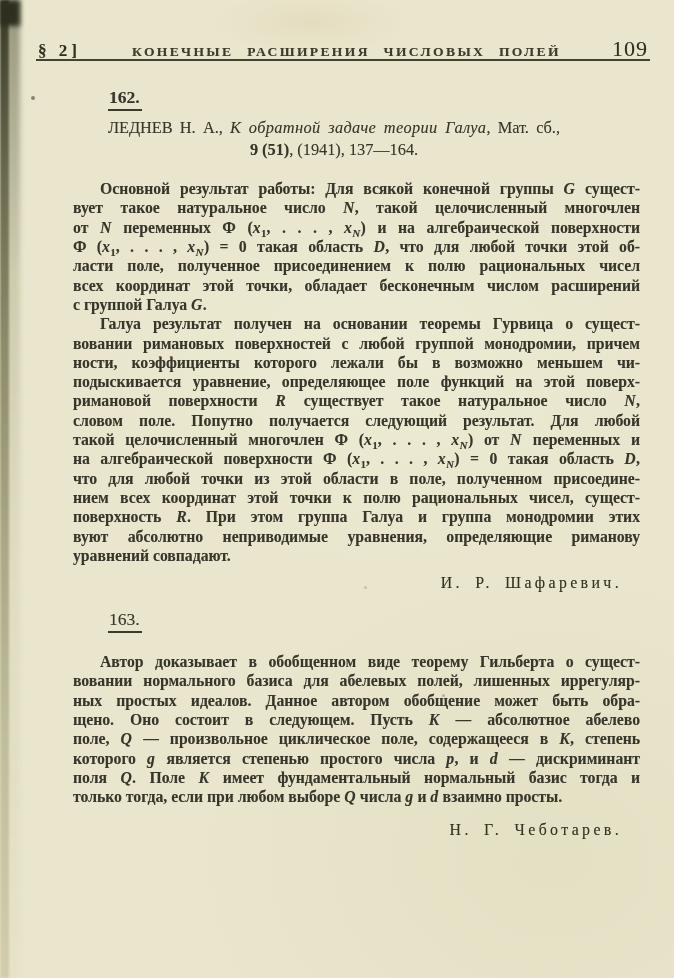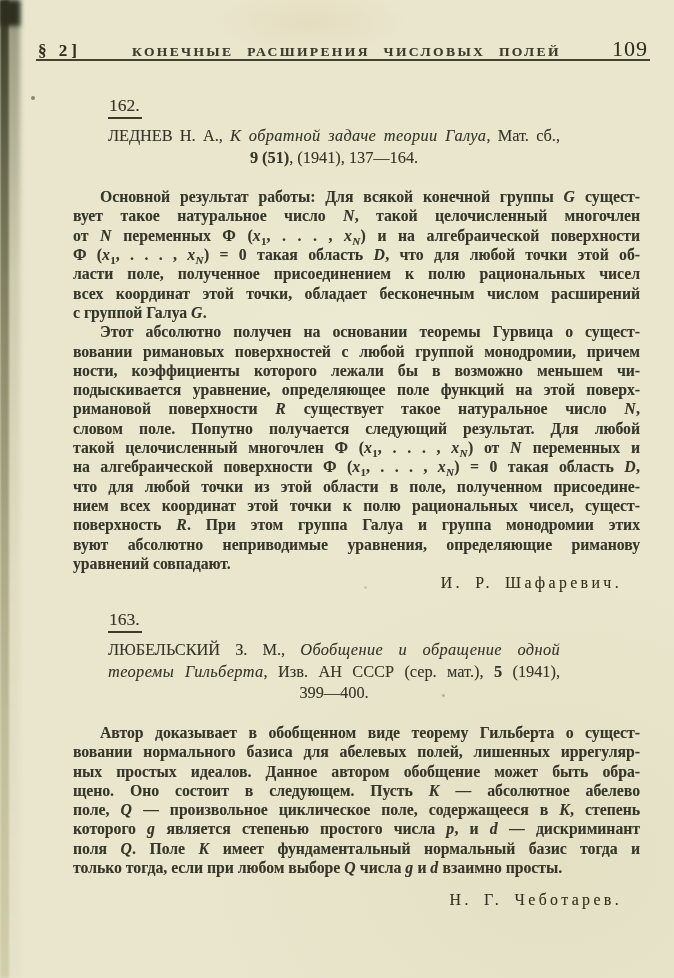--- a/index.html
+++ b/index.html
@@ -59,40 +59,40 @@
   .column{position:absolute;left:73px;top:64px;width:567px;}
   .ink{text-shadow:0.2px 0.3px 0.5px rgba(46,45,30,0.32);}
 
   .entry-no{
     display:inline-block;
     margin-left:35px;
     font-size:17.5px;
     padding:0 2px 1px 1px;
     border-bottom:2px solid #3b3a2b;
   }
-  .entry-162 .entry-no{margin-top:31px;}
+  .entry-162 .entry-no{margin-top:23px;font-weight:bold;}
   .entry-163 .entry-no{margin-top:17px;}
 
   .citation{
     width:452px;margin-left:35px;margin-top:6px;
     font-size:16.3px;line-height:21.6px;
   }
   .citation .pline{text-align:justify;text-align-last:justify;}
   .citation .pline-last{text-align:center;text-align-last:center;}
 
   .para{font-size:15.7px;line-height:19.3px;margin-top:19px;font-weight:bold;}
   .para + .para{margin-top:0;}
   .pline{text-align:justify;text-align-last:justify;}
   .para .pline-first{text-indent:27px;}
   .para .pline-last{text-align-last:left;}
   .para i, .citation i{letter-spacing:0.4px;}
   sub{font-size:70%;line-height:0;}
 
   .signature{
-    margin-top:1px;
+    margin-top:9px;
     text-align:right;padding-right:18px;
     font-size:15.8px;letter-spacing:3.4px;word-spacing:5px;
     color:#34331f;
   }
   .entry-163 .signature{margin-top:14px;}
 </style>
 </head>
 <body>
 
 <div class="page">
@@ -122,44 +122,39 @@
       <div class="para">
           <div class="pline pline-first">Основной результат работы: Для всякой конечной группы <i>G</i> сущест-</div>
           <div class="pline">вует такое натуральное число <i>N</i>, такой целочисленный многочлен</div>
           <div class="pline">от <i>N</i> переменных Ф (<i>x</i><sub>1</sub>, . . . , <i>x</i><sub><i>N</i></sub>) и на алгебраической поверхности</div>
           <div class="pline">Ф (<i>x</i><sub>1</sub>, . . . , <i>x</i><sub><i>N</i></sub>) = 0 такая область <i>D</i>, что для любой точки этой об-</div>
           <div class="pline">ласти поле, полученное присоединением к полю рациональных чисел</div>
           <div class="pline">всех координат этой точки, обладает бесконечным числом расширений</div>
           <div class="pline pline-last">с группой Галуа <i>G</i>.</div>
         </div>
       <div class="para">
-          <div class="pline pline-first">Этот абсолютно получен на основании теоремы Гурвица о сущест-</div>
+          <div class="pline pline-first">Галуа результат получен на основании теоремы Гурвица о сущест-</div>
           <div class="pline">вовании римановых поверхностей с любой группой монодромии, причем</div>
           <div class="pline">ности, коэффициенты которого лежали бы в возможно меньшем чи-</div>
           <div class="pline">подыскивается уравнение, определяющее поле функций на этой поверх-</div>
           <div class="pline">римановой поверхности <i>R</i> существует такое натуральное число <i>N</i>,</div>
           <div class="pline">словом поле. Попутно получается следующий результат. Для любой</div>
           <div class="pline">такой целочисленный многочлен Ф (<i>x</i><sub>1</sub>, . . . , <i>x</i><sub><i>N</i></sub>) от <i>N</i> переменных и</div>
           <div class="pline">на алгебраической поверхности Ф (<i>x</i><sub>1</sub>, . . . , <i>x</i><sub><i>N</i></sub>) = 0 такая область <i>D</i>,</div>
           <div class="pline">что для любой точки из этой области в поле, полученном присоедине-</div>
           <div class="pline">нием всех координат этой точки к полю рациональных чисел, сущест-</div>
           <div class="pline">поверхность <i>R</i>. При этом группа Галуа и группа монодромии этих</div>
           <div class="pline">вуют абсолютно неприводимые уравнения, определяющие риманову</div>
           <div class="pline pline-last">уравнений совпадают.</div>
         </div>
       <div class="signature">И. Р. Шафаревич.</div>
     </section>
 
     <section class="entry entry-163">
       <div class="entry-no">163.</div>
-      <div class="citation">
-          <div class="pline pline-first">ЛЮБЕЛЬСКИЙ З. М., <i>Обобщение и обращение одной</i></div>
-          <div class="pline"><i>теоремы Гильберта</i>, Изв. АН СССР (сер. мат.), <b>5</b> (1941),</div>
-          <div class="pline pline-last">399—400.</div>
-        </div>
       <div class="para">
           <div class="pline pline-first">Автор доказывает в обобщенном виде теорему Гильберта о сущест-</div>
           <div class="pline">вовании нормального базиса для абелевых полей, лишенных иррегуляр-</div>
           <div class="pline">ных простых идеалов. Данное автором обобщение может быть обра-</div>
           <div class="pline">щено. Оно состоит в следующем. Пусть <i>K</i> — абсолютное абелево</div>
           <div class="pline">поле, <i>Q</i> — произвольное циклическое поле, содержащееся в <i>K</i>, степень</div>
           <div class="pline">которого <i>g</i> является степенью простого числа <i>p</i>, и <i>d</i> — дискриминант</div>
           <div class="pline">поля <i>Q</i>. Поле <i>K</i> имеет фундаментальный нормальный базис тогда и</div>
           <div class="pline pline-last">только тогда, если при любом выборе <i>Q</i> числа <i>g</i> и <i>d</i> взаимно просты.</div>
         </div>

